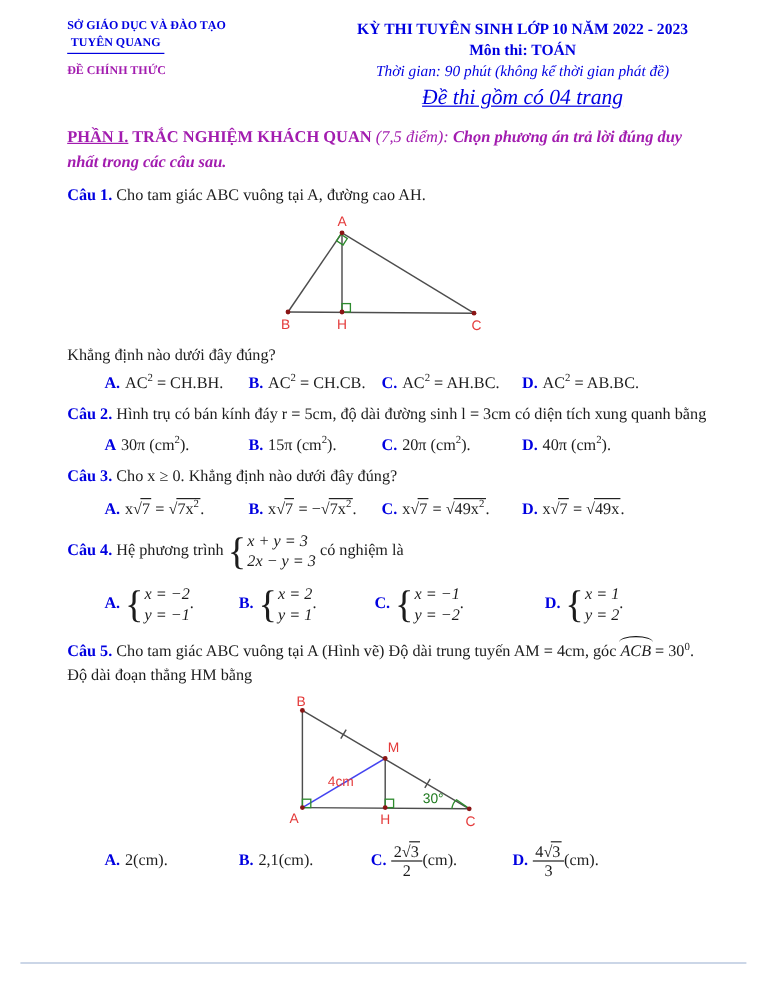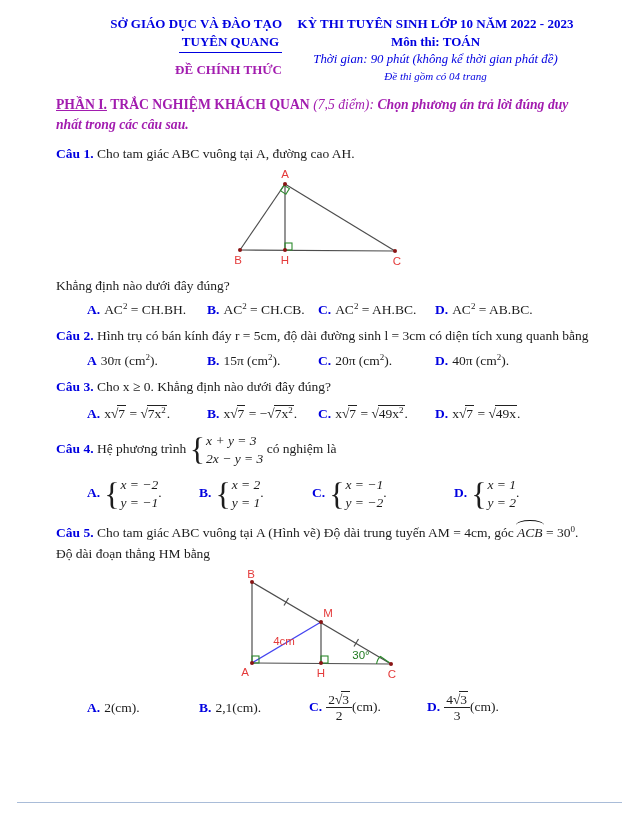--- a/index.html
+++ b/index.html
@@ -4,26 +4,26 @@
 <style>
   html,body{margin:0;padding:0}
   body{width:639px;height:833px;position:relative;background:#fff;overflow:hidden;
        font-family:"Liberation Serif",serif;font-size:13.5px;color:#1c1c1c}
   .page{padding:15px 50px 0 56px;position:relative}
   .c-blue{color:#0000e0}
   .c-red{color:#a21caf}
   .b{font-weight:bold}
   .i{font-style:italic}
   .hdr{display:flex}
-  .hdr-l{width:226px;text-align:right;line-height:1.38;font-size:13px}
+  .hdr-l{width:226px;text-align:left;line-height:1.38;font-size:10px}
   .hdr-r{flex:1;text-align:center;line-height:1.38;font-size:13px}
   .ul-blue{display:inline-block;border-bottom:1.2px solid #0000e0;padding:0 3px 1px}
   .hdr-l .l3{margin-top:8px}
   .hdr-r .l3{font-size:12.8px}
-  .hdr-r .l4{font-size:11px;}
+  .hdr-r .l4{font-size:18px;text-decoration:underline}
   .sect{margin-top:11px;line-height:1.5;font-size:13.7px}
   .sect .part{text-decoration:underline}
   .q{margin-top:8px;line-height:1.52}
   .qlabel{color:#0000e0;font-weight:bold}
   .mv{}
   sup{font-size:9px;line-height:0}
   .opts{display:grid;grid-template-columns:120px 111px 117px auto;margin:5px 0 0 31px;align-items:center}
   .opts.wide{grid-template-columns:112px 113px 142px auto}
   .olabel{color:#0000e0;font-weight:bold;margin-right:4px}
   .sqrt{white-space:nowrap}

